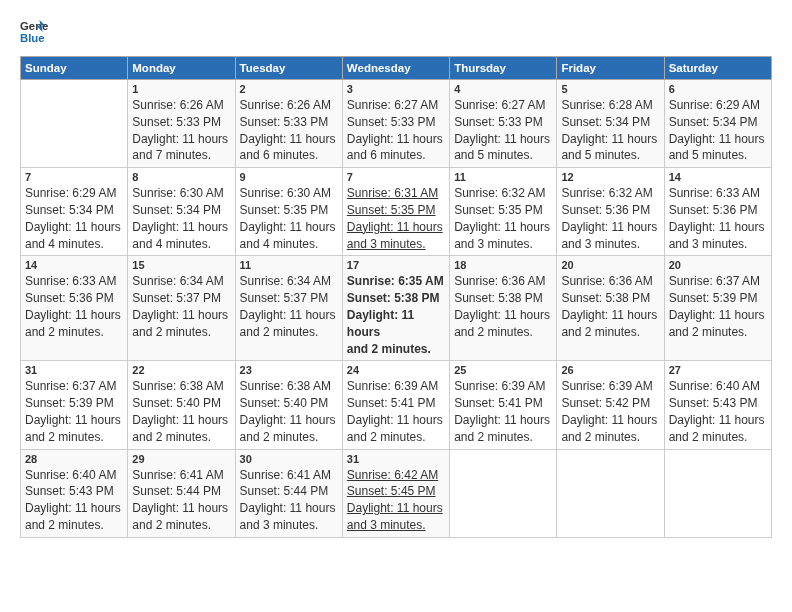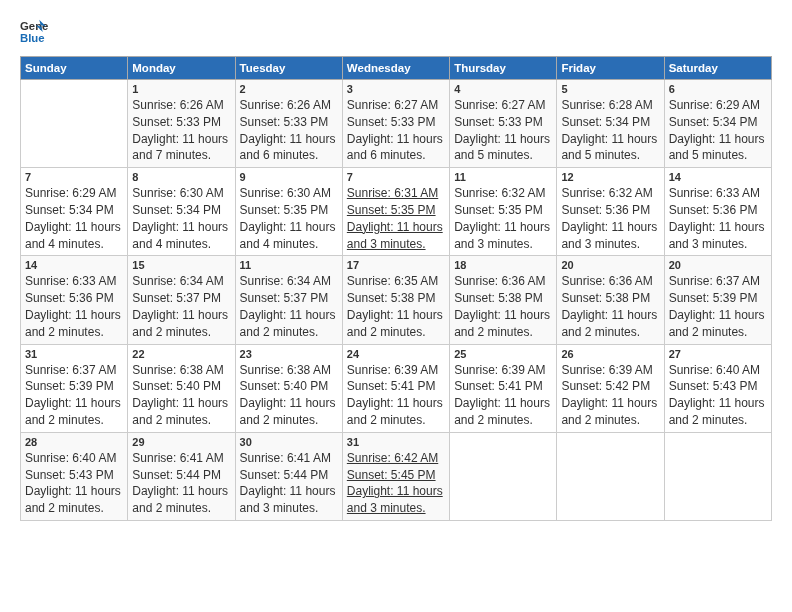--- a/index.html
+++ b/index.html
@@ -228,21 +228,21 @@
           </td>
           <td>
             <span class="day-num">11</span>
             <div class="day-info" style="white-space: pre-line;">Sunrise: 6:34 AM
 Sunset: 5:37 PM
 Daylight: 11 hours
 and 2 minutes.</div>
           </td>
           <td>
             <span class="day-num">17</span>
-            <div class="day-info" style="white-space: pre-line;">Sunrise: 6:35 AM
+            <div class="day-info" style="white-space: pre-line; font-weight: bold;">Sunrise: 6:35 AM
 Sunset: 5:38 PM
 Daylight: 11 hours
 and 2 minutes.</div>
           </td>
           <td>
             <span class="day-num">18</span>
             <div class="day-info" style="white-space: pre-line;">Sunrise: 6:36 AM
 Sunset: 5:38 PM
 Daylight: 11 hours
 and 2 minutes.</div>

